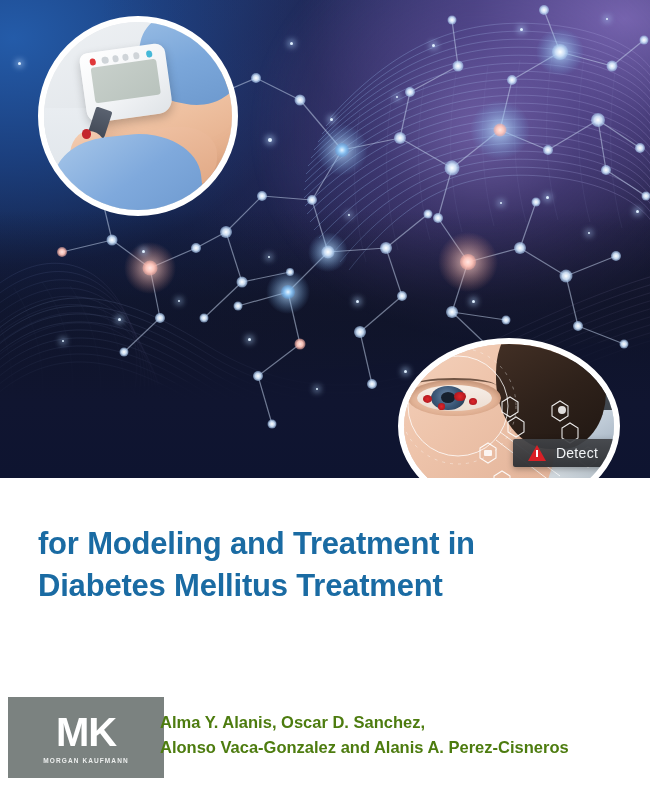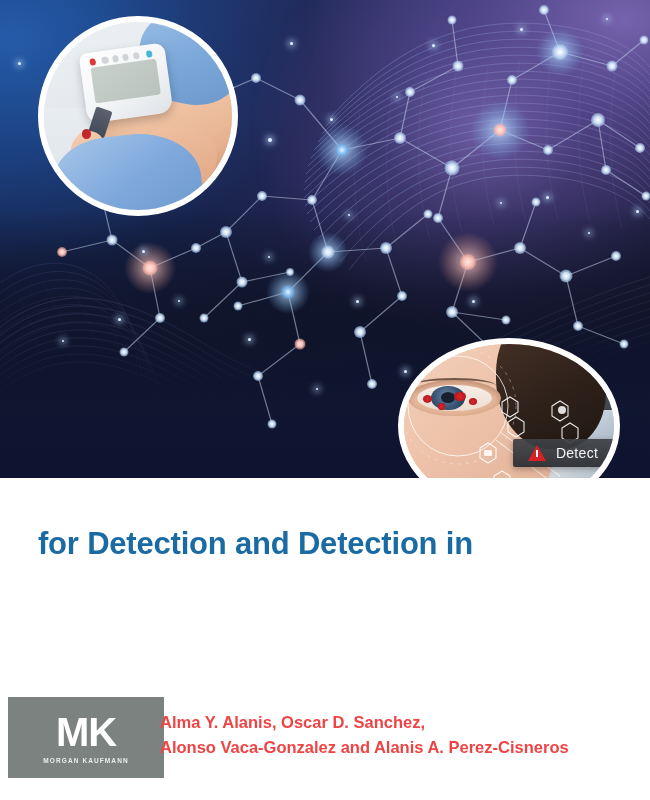--- a/index.html
+++ b/index.html
@@ -327,21 +327,21 @@
     font-weight: bold;
   }
 
   #authors {
     position: absolute;
     left: 160px;
     top: 232px;
     width: 480px;
   }
   .author-line {
-    color: #ef4444;
+    color: #4d7c0f;
     font-family: "Liberation Sans", sans-serif;
     font-weight: bold;
     font-size: 16.5px;
     line-height: 25px;
     white-space: nowrap;
   }
 </style>
 </head>
 <body>
 
@@ -695,21 +695,22 @@
           <span class="detect-tri"></span>
           <span class="detect-label">Detect</span>
         </div>
       </div>
     </div>
   </div>
 
   <div id="lower">
 
     <div id="title-block">
-      <div class="title-line">for Detection and Detection in</div>
+      <div class="title-line">for Modeling and Treatment in</div>
+      <div class="title-line">Diabetes Mellitus Treatment</div>
     </div>
 
     <div id="imprint">
       <div class="mk-mark">MK</div>
       <div class="mk-sub">MORGAN KAUFMANN</div>
     </div>
 
     <div id="authors">
       <div class="author-line">Alma Y. Alanis, Oscar D. Sanchez,</div>
       <div class="author-line">Alonso Vaca-Gonzalez and Alanis A. Perez-Cisneros</div>

